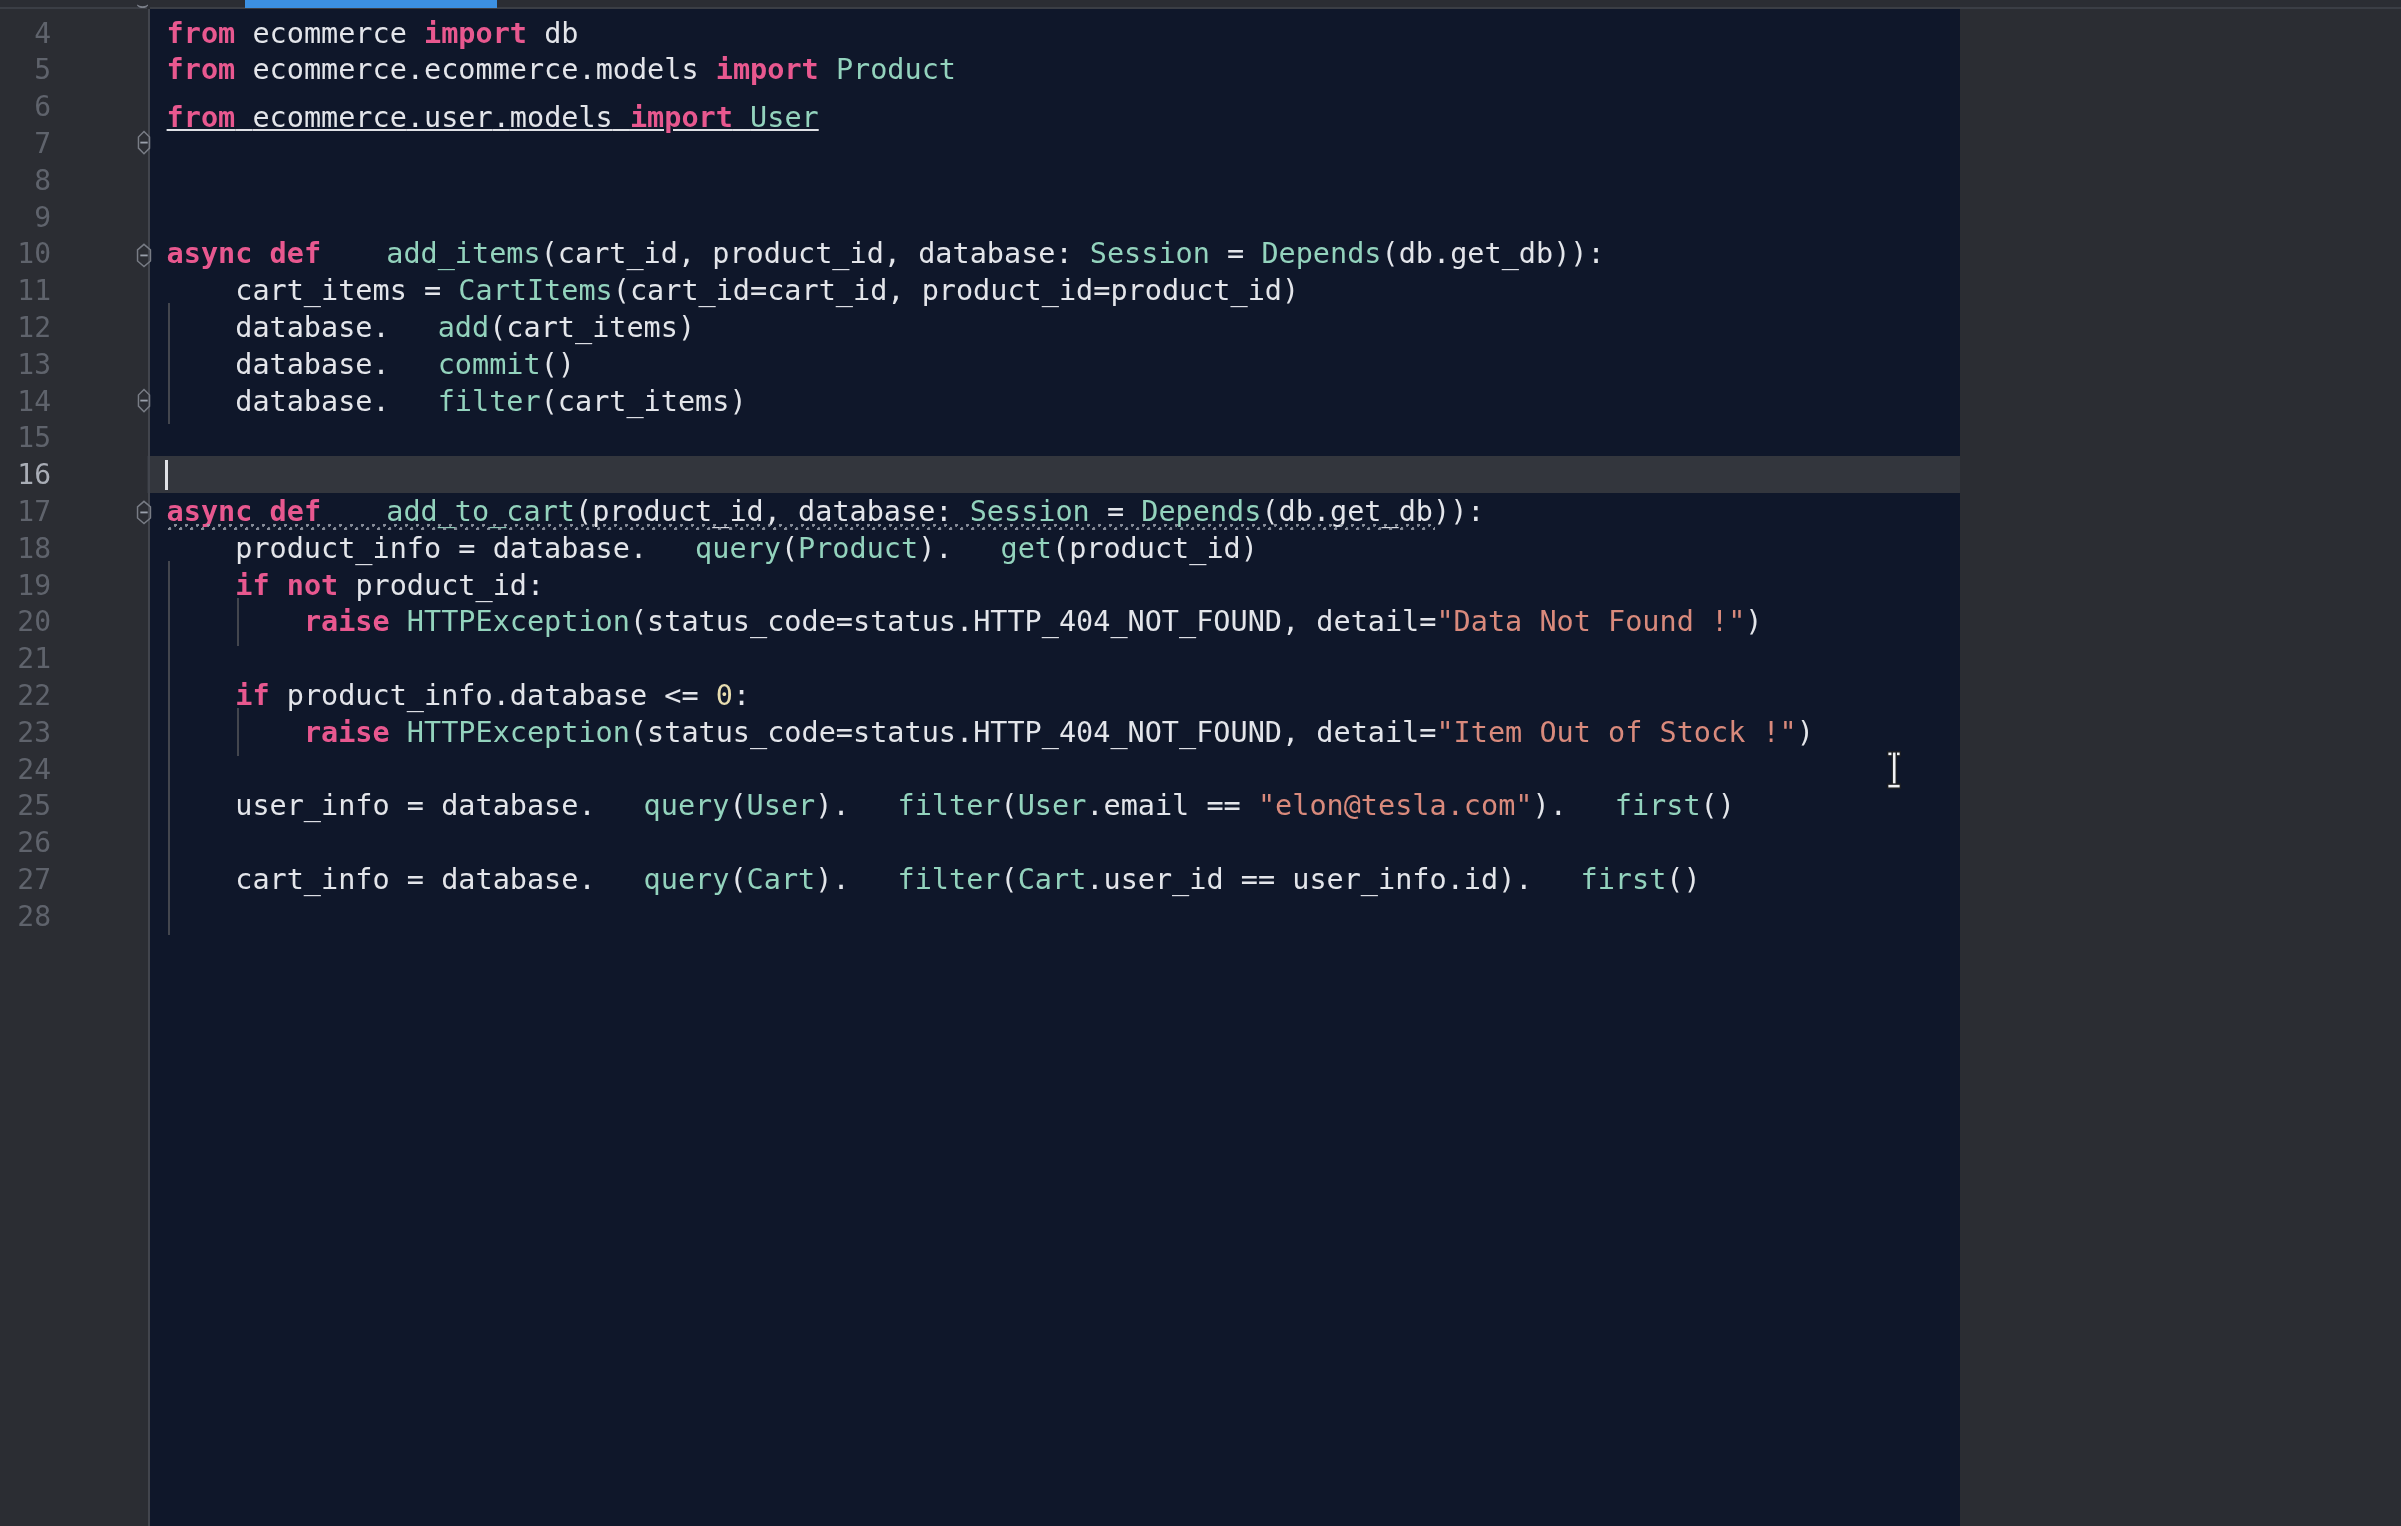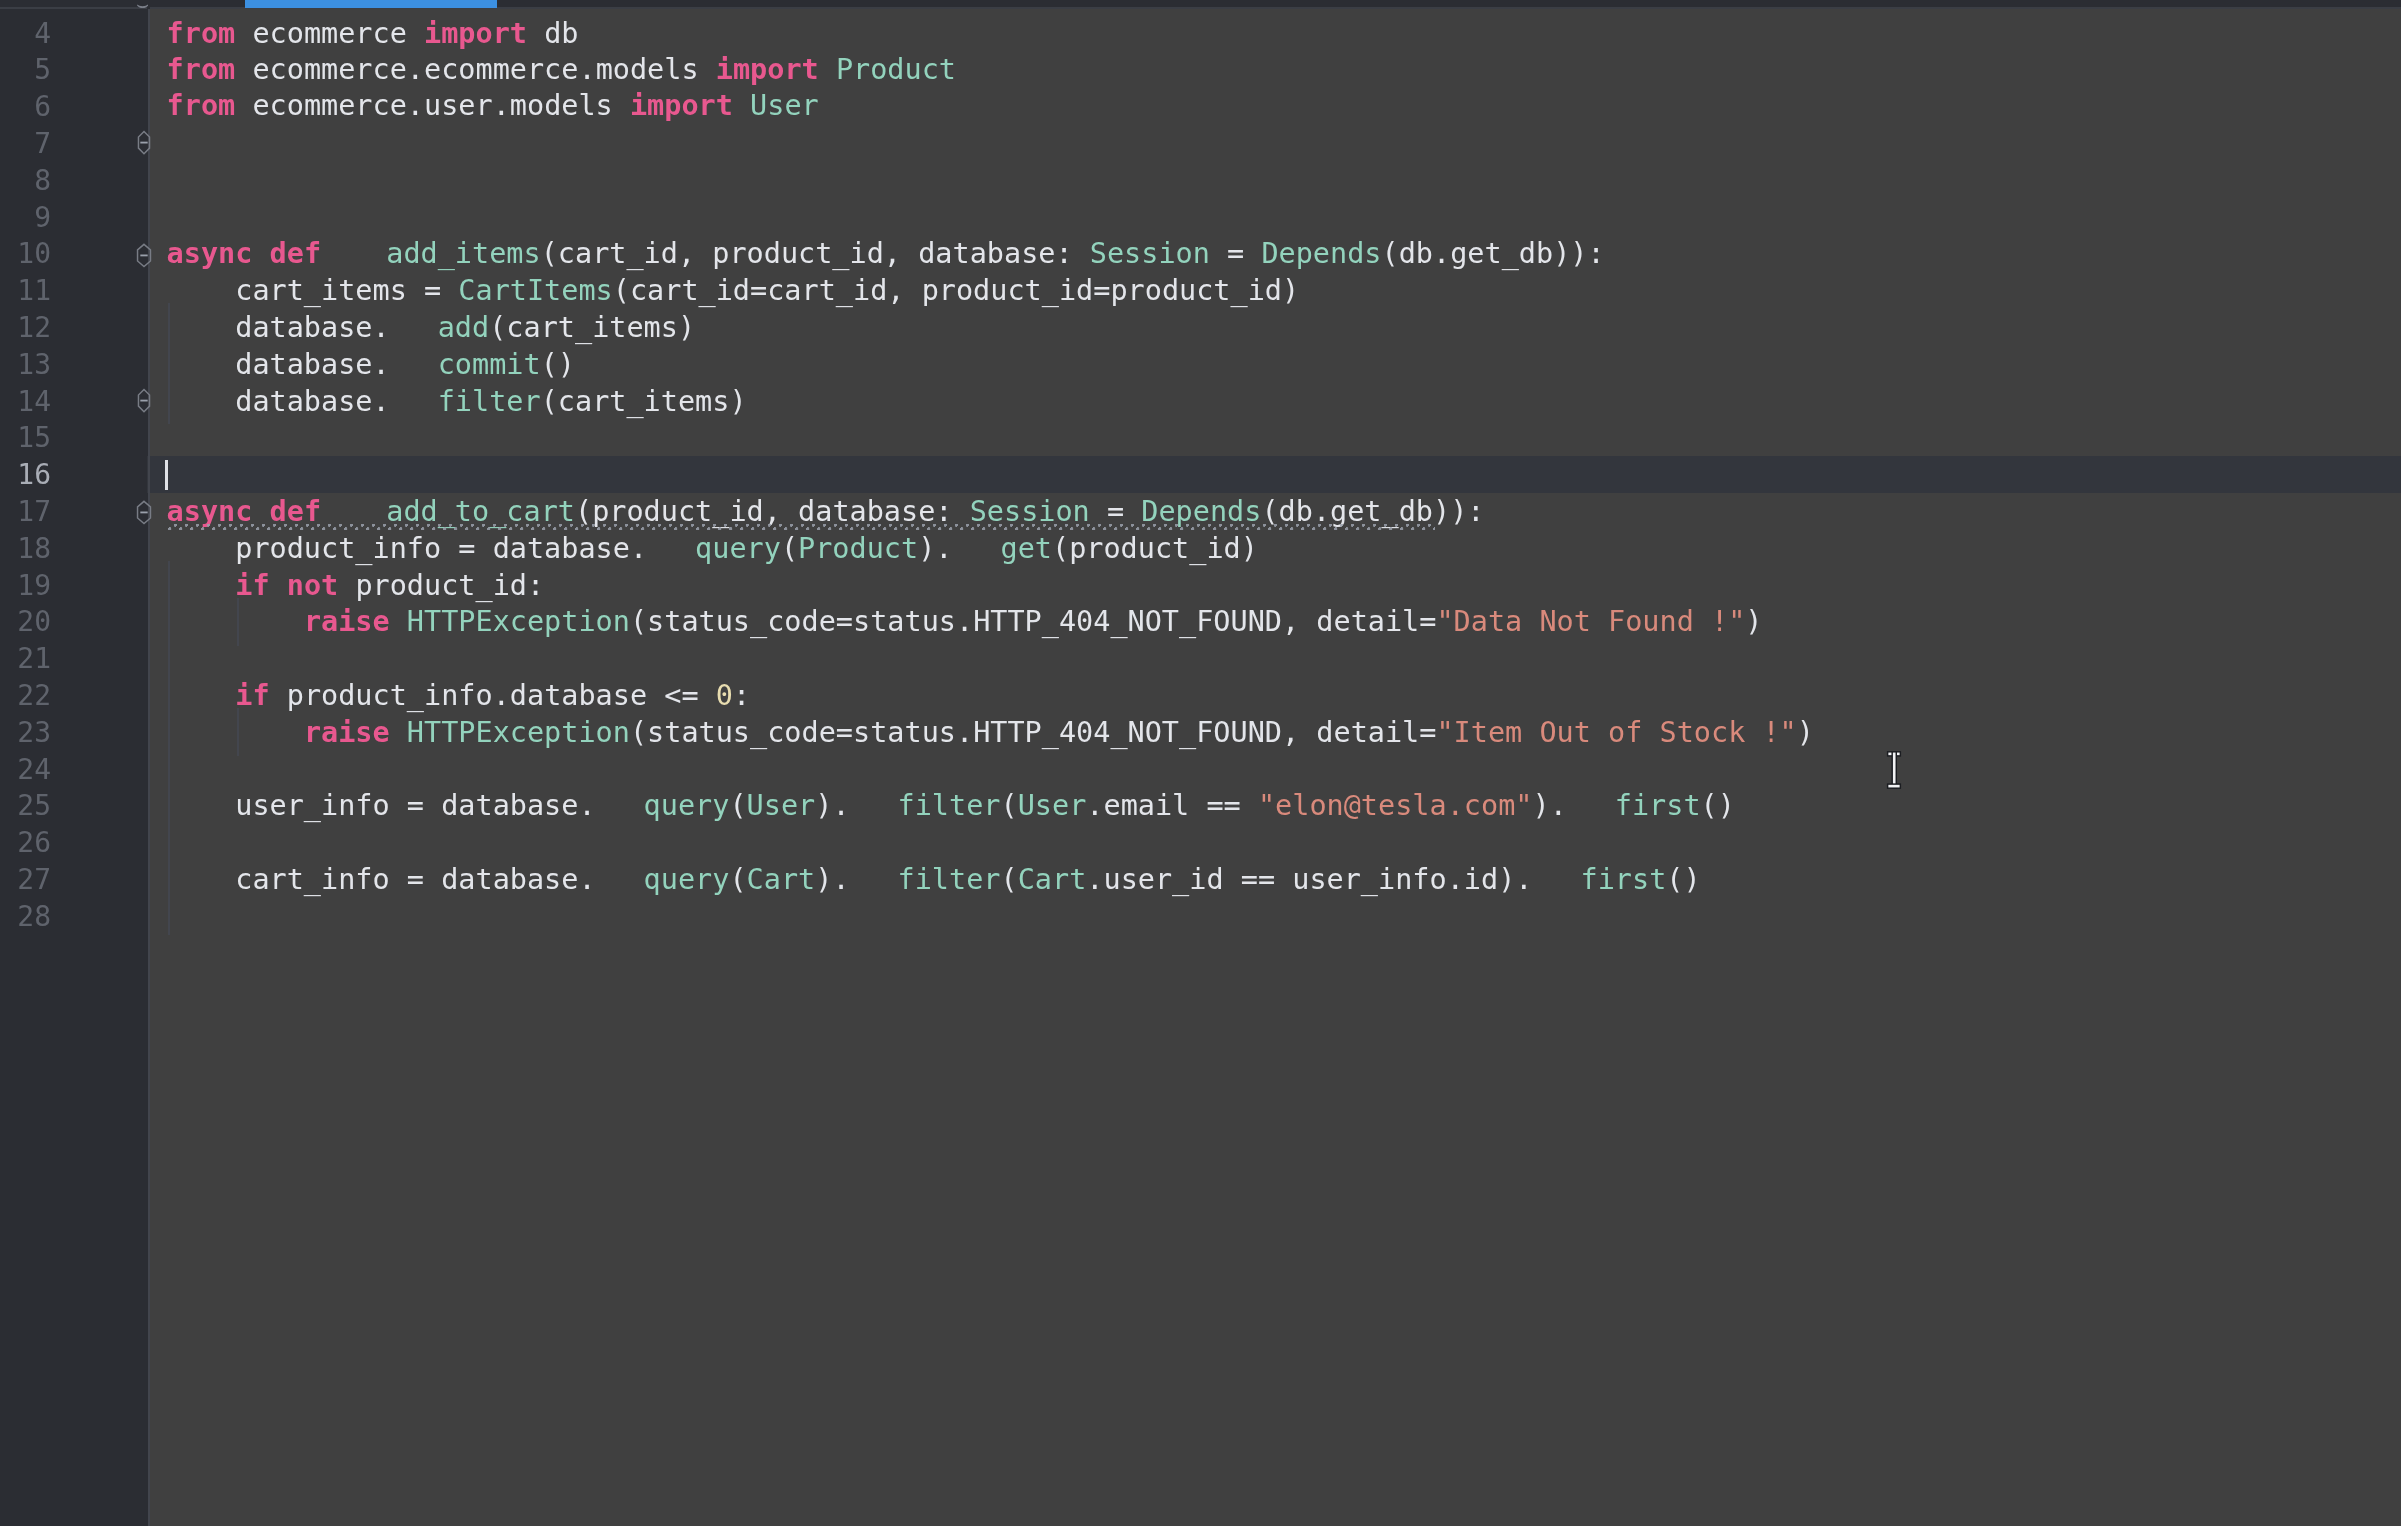--- a/index.html
+++ b/index.html
@@ -104,23 +104,23 @@
     width: 24px;
     height: 37px;
   }
   .fold svg { display:block; }
 
   
   .code-area {
     position: absolute;
     top: 9.2px;
     left: 150px;
-    width: 2251px;
+    width: 1810px;
     height: 1517px;
-    background: #404040;
+    background: #0f172a;
     overflow: hidden;
   }
 
   .current-line-hl {
     position: absolute;
     left: 0;
     width: 2251px;
     height: 37px;
     background: #33363d;
   }
@@ -228,21 +228,21 @@
   <div class="gutter-border"></div>
 
   <div class="code-area" id="code-area">
       <div class="current-line-hl" style="top: 447px;"></div>
       <div class="indent-guide" style="left: 18.3px; top: 294px; height: 121px;"></div>
       <div class="indent-guide" style="left: 18.3px; top: 552px; height: 374px;"></div>
       <div class="indent-guide" style="left: 87px; top: 589px; height: 48px;"></div>
       <div class="indent-guide" style="left: 87px; top: 699px; height: 48px;"></div>
       <div class="code-line" style="top: 5.5px;"><span class="kw">from</span><span class="op"> </span><span class="id">ecommerce</span><span class="op"> </span><span class="kw">import</span><span class="op"> </span><span class="id">db</span></div>
       <div class="code-line" style="top: 42px;"><span class="kw">from</span><span class="op"> </span><span class="id">ecommerce</span><span class="op">.</span><span class="id">ecommerce</span><span class="op">.</span><span class="id">models</span><span class="op"> </span><span class="kw">import</span><span class="op"> </span><span class="cls">Product</span></div>
-      <div class="code-line" style="top: 78px;"><span class="kw">from</span><span class="op"> </span><span class="id">ecommerce</span><span class="op">.</span><span class="id">user</span><span class="op">.</span><span class="id">models</span><span class="op"> </span><span class="kw">import</span><span class="op"> </span><span class="cls">User</span></div>
+      <div class="code-line" style="top: 90px; text-decoration: underline;"><span class="kw">from</span><span class="op"> </span><span class="id">ecommerce</span><span class="op">.</span><span class="id">user</span><span class="op">.</span><span class="id">models</span><span class="op"> </span><span class="kw">import</span><span class="op"> </span><span class="cls">User</span></div>
       <div class="code-line" style="top: 226px;"><span class="kw">async</span><span class="op"> </span><span class="kw">def</span><span class="op"> </span><span class="fn">add_items</span><span class="op">(</span><span class="id">cart_id</span><span class="op">, </span><span class="id">product_id</span><span class="op">, </span><span class="id">database</span><span class="op">: </span><span class="cls">Session</span><span class="op"> = </span><span class="cls">Depends</span><span class="op">(</span><span class="id">db</span><span class="op">.</span><span class="id">get_db</span><span class="op">)):</span></div>
       <div class="code-line" style="top: 263px;"><span class="op">    </span><span class="id">cart_items</span><span class="op"> = </span><span class="cls">CartItems</span><span class="op">(</span><span class="id">cart_id</span><span class="op">=</span><span class="id">cart_id</span><span class="op">, </span><span class="id">product_id</span><span class="op">=</span><span class="id">product_id</span><span class="op">)</span></div>
       <div class="code-line" style="top: 300px;"><span class="op">    </span><span class="id">database</span><span class="op">.</span><span class="fn">add</span><span class="op">(</span><span class="id">cart_items</span><span class="op">)</span></div>
       <div class="code-line" style="top: 337px; text-align: right;"><span class="op">    </span><span class="id">database</span><span class="op">.</span><span class="fn">commit</span><span class="op">()</span></div>
       <div class="code-line" style="top: 374px;"><span class="op">    </span><span class="id">database</span><span class="op">.</span><span class="fn">filter</span><span class="op">(</span><span class="id">cart_items</span><span class="op">)</span></div>
       <div class="code-line" style="top: 484px;"><span class="kw">async</span><span class="op"> </span><span class="kw">def</span><span class="op"> </span><span class="fn">add_to_cart</span><span class="op">(</span><span class="id">product_id</span><span class="op">, </span><span class="id">database</span><span class="op">: </span><span class="cls">Session</span><span class="op"> = </span><span class="cls">Depends</span><span class="op">(</span><span class="id">db</span><span class="op">.</span><span class="id">get_db</span><span class="op">)):</span></div>
       <div class="code-line" style="top: 521px;"><span class="op">    </span><span class="id">product_info</span><span class="op"> = </span><span class="id">database</span><span class="op">.</span><span class="fn">query</span><span class="op">(</span><span class="cls">Product</span><span class="op">).</span><span class="fn">get</span><span class="op">(</span><span class="id">product_id</span><span class="op">)</span></div>
       <div class="code-line" style="top: 558px;"><span class="op">    </span><span class="kw">if</span><span class="op"> </span><span class="kw">not</span><span class="op"> </span><span class="id">product_id</span><span class="op">:</span></div>
       <div class="code-line" style="top: 594px;"><span class="op">        </span><span class="kw">raise</span><span class="op"> </span><span class="cls">HTTPException</span><span class="op">(</span><span class="id">status_code</span><span class="op">=</span><span class="id">status</span><span class="op">.</span><span class="id">HTTP_404_NOT_FOUND</span><span class="op">, </span><span class="id">detail</span><span class="op">=</span><span class="str">"Data Not Found !"</span><span class="op">)</span></div>
       <div class="code-line" style="top: 668px;"><span class="op">    </span><span class="kw">if</span><span class="op"> </span><span class="id">product_info</span><span class="op">.</span><span class="id">database</span><span class="op"> &lt;= </span><span class="num">0</span><span class="op">:</span></div>

